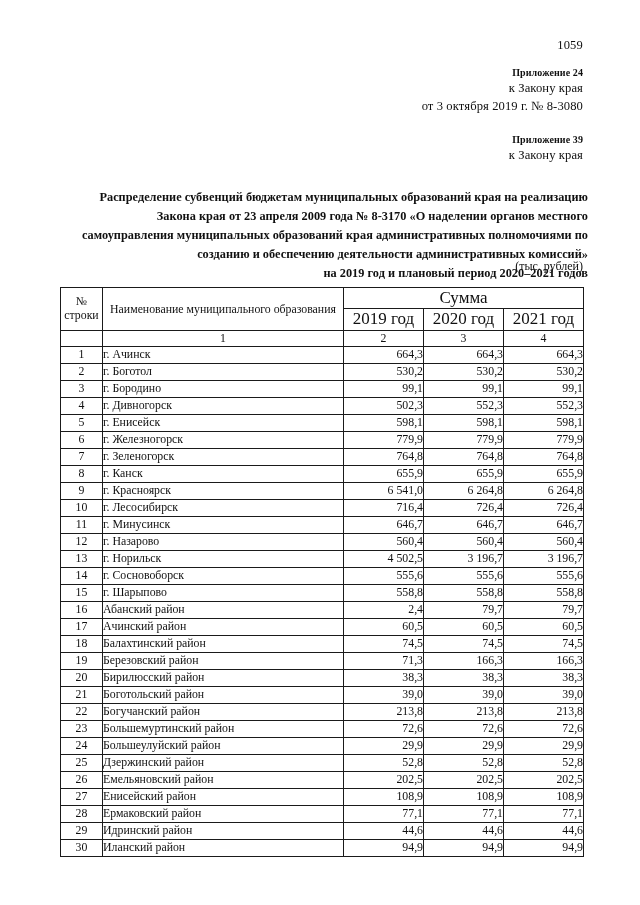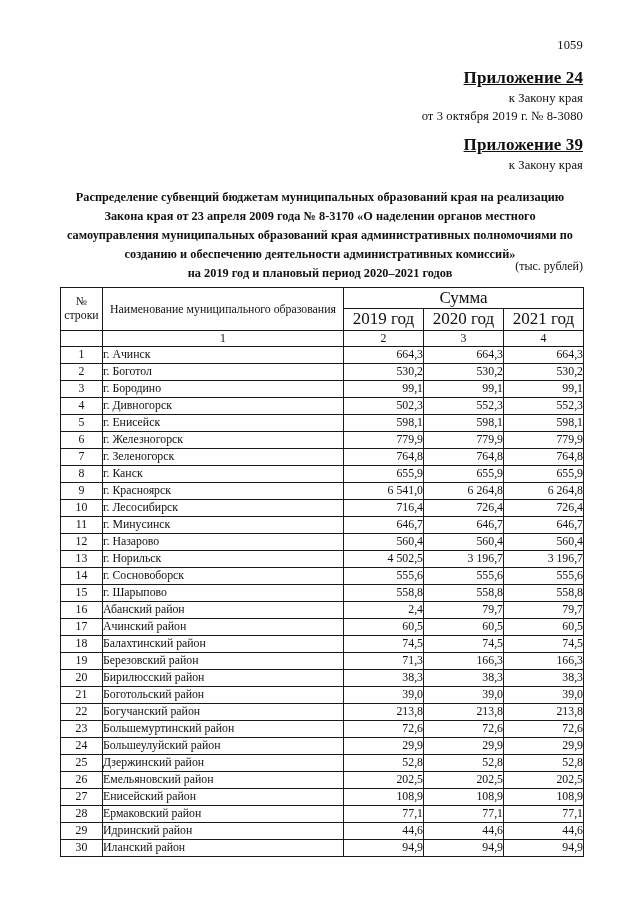--- a/index.html
+++ b/index.html
@@ -38,36 +38,35 @@
     position: absolute;
     right: 57px;
     text-align: right;
     line-height: 1.42;
   }
   .appendix-1 { top: 66px; }
   .appendix-2 { top: 133px; margin-left: 12px; }
 
   .appendix-title {
     font-weight: bold;
-    font-size: 17px;
+    font-size: 10px;
     letter-spacing: 0.1px;
-    text-decoration: underline;
   }
   .appendix-line {
     font-size: 12.6px;
     letter-spacing: 0.1px;
   }
 
   
   .doc-title {
     position: absolute;
     top: 188px;
     left: 52px;
     width: 536px;
-    text-align: center;
+    text-align: right;
     font-weight: bold;
     font-size: 12.3px;
     line-height: 1.55;
     letter-spacing: 0.02px;
   }
   .doc-title .tl { display: block; }
 
   
   .units {
     position: absolute;

